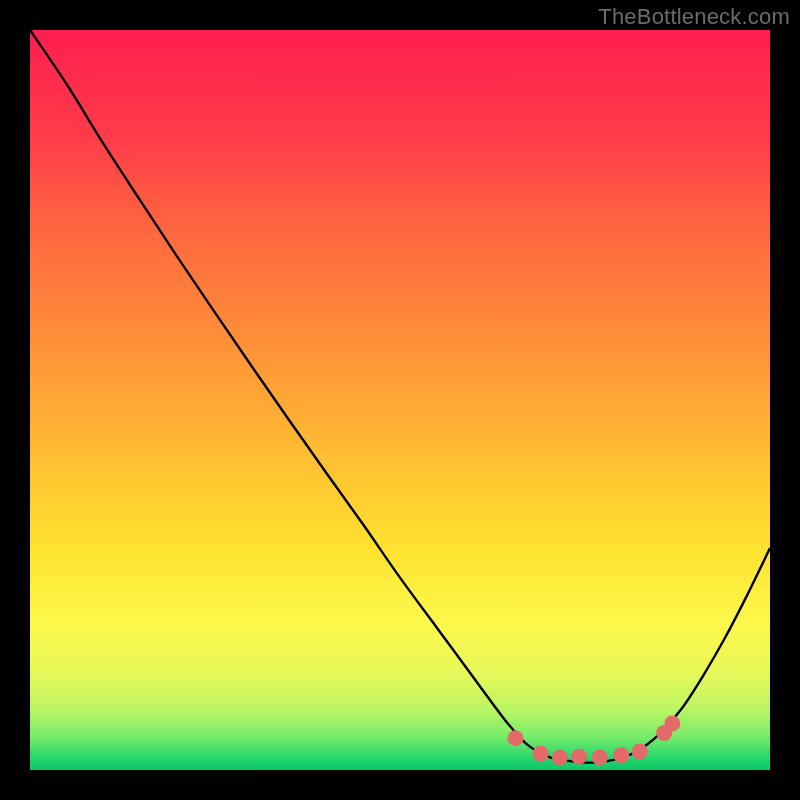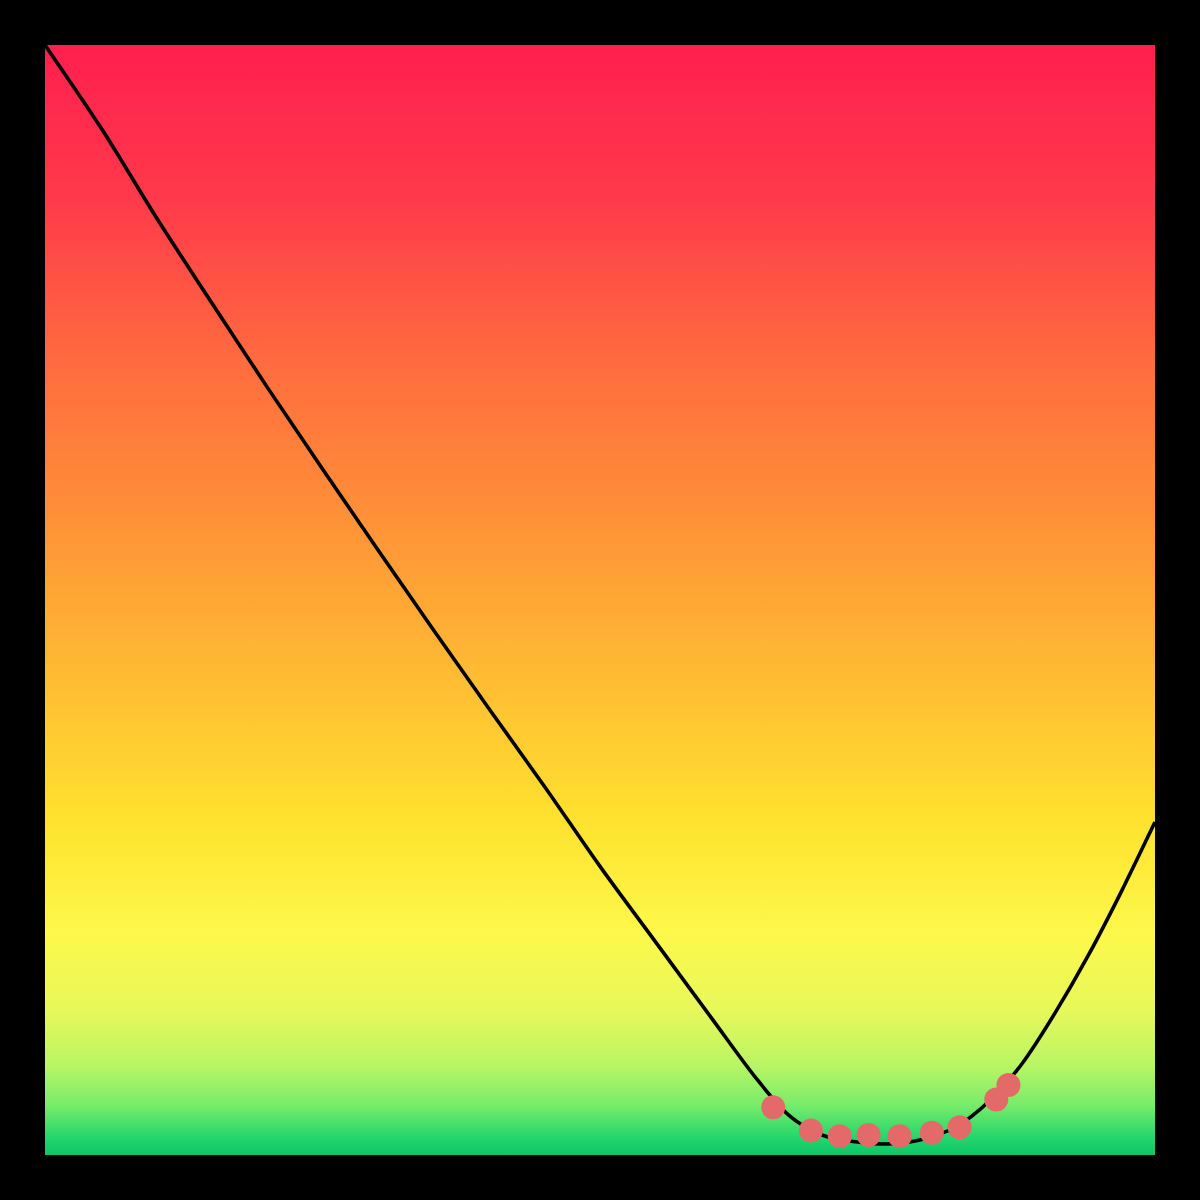--- a/index.html
+++ b/index.html
@@ -30,20 +30,21 @@
     left: 0;
     top: 0;
     width: 800px;
     height: 800px;
   }
 </style>
 </head>
 <body>
 <div class="stage">
 
+  <div class="attribution">TheBottleneck.com</div>
 
   <svg class="plot" viewBox="0 0 800 800">
     <defs>
       <linearGradient id="bg-grad" x1="0" y1="0" x2="0" y2="1">
           <stop offset="0%" stop-color="#ff1f4f"></stop>
           <stop offset="14.000000000000002%" stop-color="#ff3a4a"></stop>
           <stop offset="28.000000000000004%" stop-color="#ff6a3f"></stop>
           <stop offset="42%" stop-color="#ff8f38"></stop>
           <stop offset="56.00000000000001%" stop-color="#ffb933"></stop>
           <stop offset="70%" stop-color="#ffe22f"></stop>

